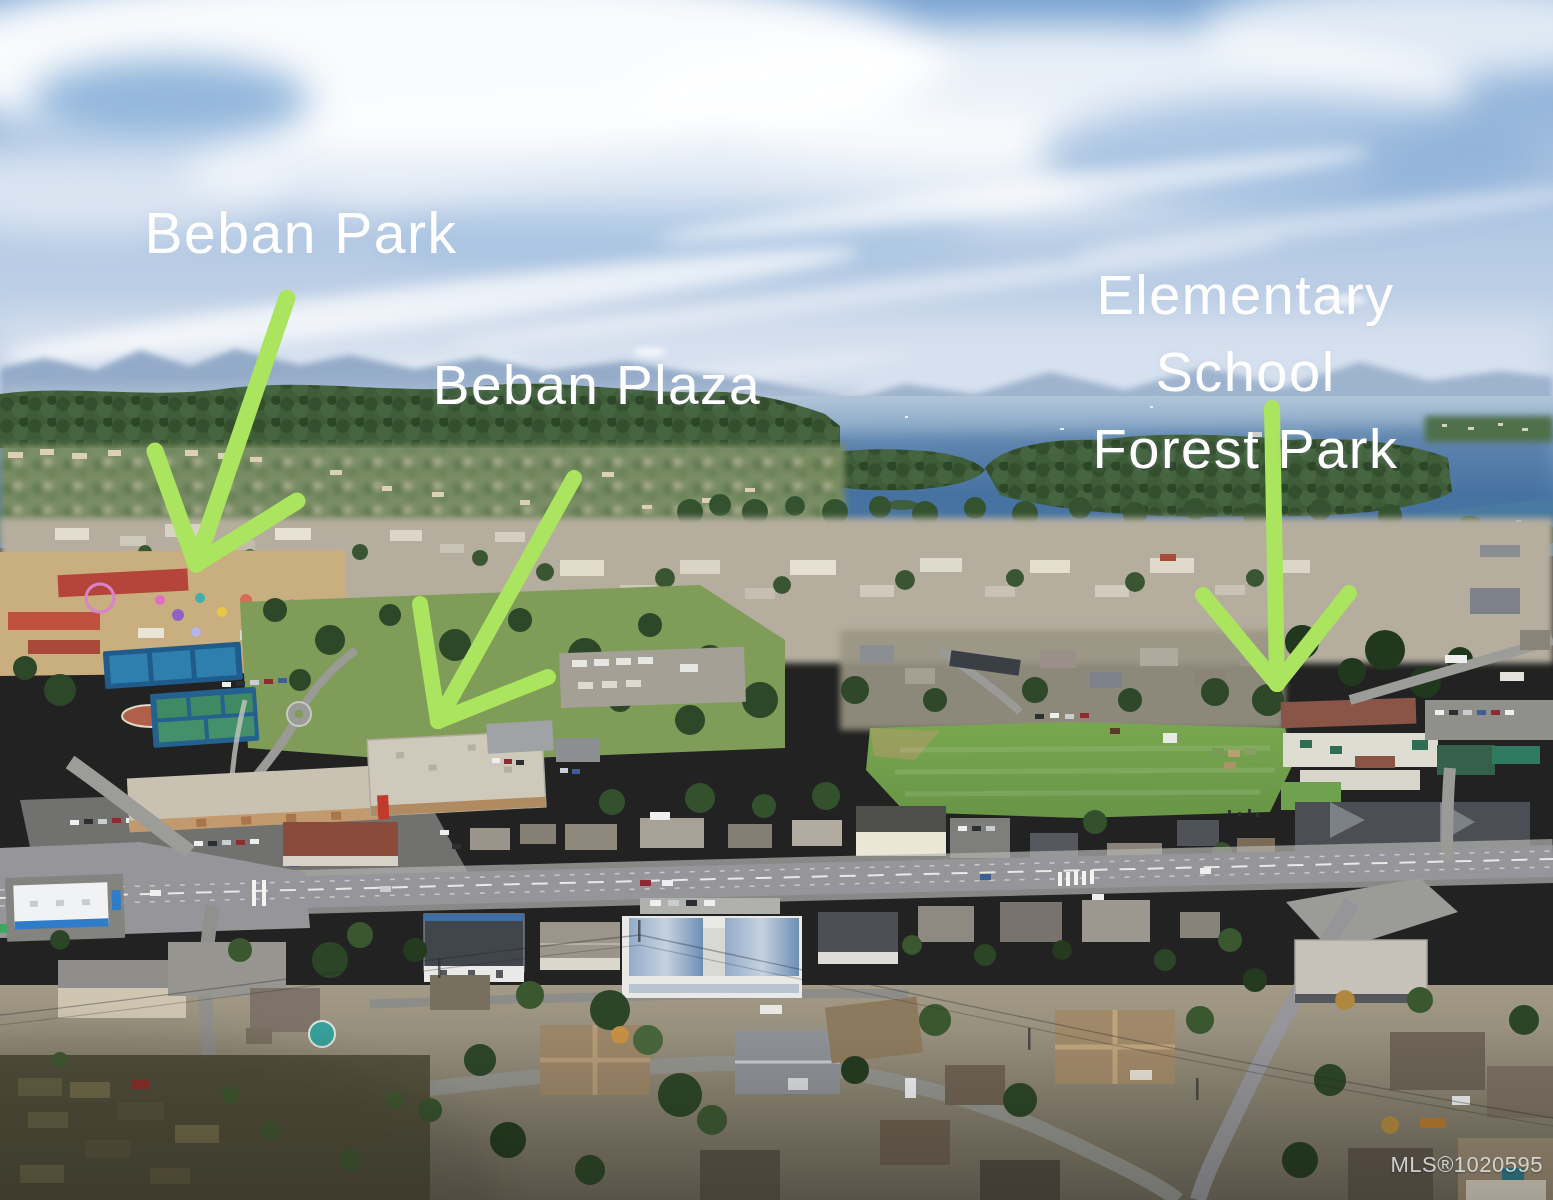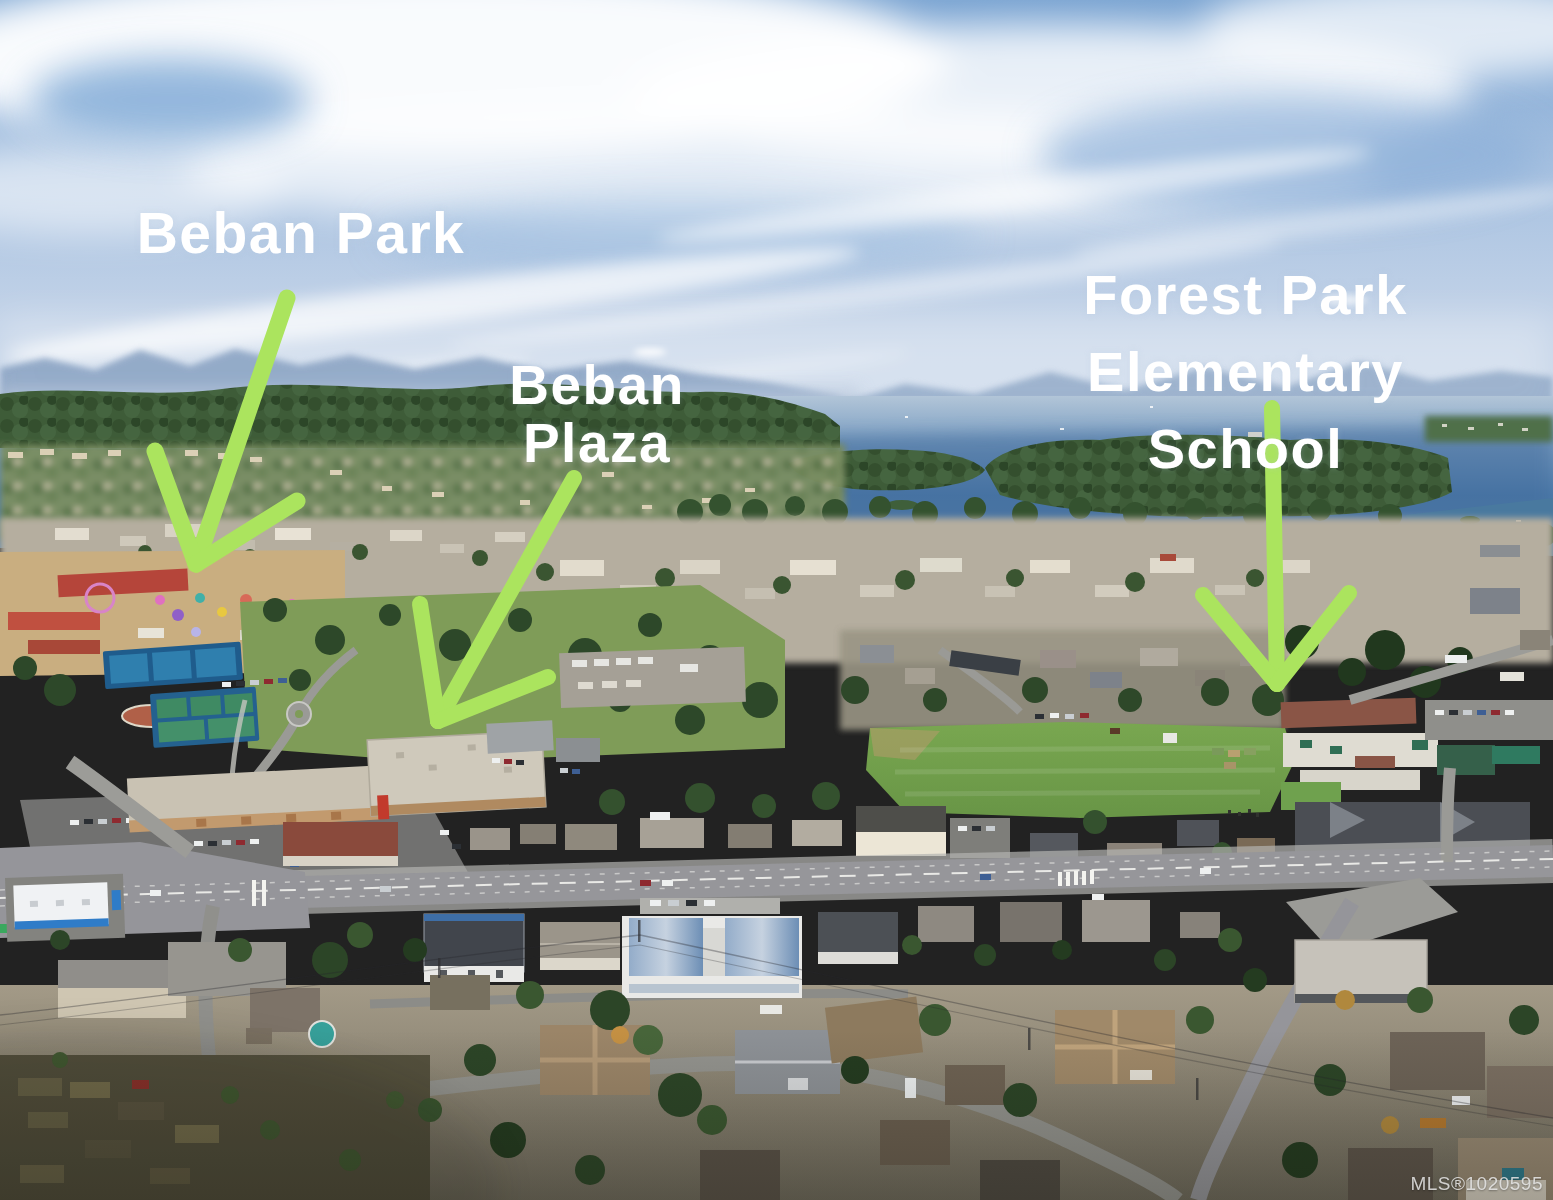--- a/index.html
+++ b/index.html
@@ -3,28 +3,28 @@
 <meta charset="utf-8">
 <style>
   html,body{margin:0;padding:0;background:#222;}
   .stage{
     position:relative;width:1553px;height:1200px;overflow:hidden;
     font-family:"Liberation Sans",sans-serif;
   }
   .stage svg{position:absolute;left:0;top:0;}
   .photo-label{
     position:absolute;color:#fff;text-align:center;letter-spacing:1.5px;
-    font-weight:700;line-height:1.06;user-select:none;
+    font-weight:400;line-height:1.06;user-select:none;
     text-shadow:0 0 6px rgba(180,200,225,.25);
   }
   #lbl-beban-park{left:136px;top:203px;width:330px;font-size:57px;}
   #lbl-beban-plaza{left:427px;top:356px;width:340px;font-size:55px;}
   #lbl-forest-park{left:1003px;top:256px;width:485px;font-size:56px;line-height:77px;}
   .watermark{
-    position:absolute;right:10px;bottom:5px;font-size:19px;letter-spacing:.5px;
+    position:absolute;right:10px;bottom:22px;font-size:22px;letter-spacing:.5px;
     color:rgba(238,238,238,.82);text-shadow:0 1px 2px rgba(0,0,0,.35);text-align:right;
   }
 </style>
 </head>
 <body>
 
 <div class="stage">
 <svg width="1553" height="1200" viewBox="0 0 1553 1200">
   <defs>
     <linearGradient id="gsky" x1="0" y1="0" x2="0" y2="1">
@@ -715,17 +715,17 @@
   <g fill="none" stroke-linecap="round" stroke-width="16" stroke="#abe45e">
     <path d="M1272,408 L1277,684"></path>
     <path d="M1203,595 L1277,684"></path>
     <path d="M1349,593 L1277,684"></path>
   </g>
 </svg>
 
   <div class="photo-label" id="lbl-beban-park">Beban Park</div>
   <div class="photo-label" id="lbl-beban-plaza">Beban Plaza</div>
   <div class="photo-label" id="lbl-forest-park">
+    <div>Elementary School</div>
     <div>Forest Park</div>
-    <div>Elementary School</div>
   </div>
   <div class="watermark">MLS®1020595</div>
 </div>
 
 </body></html>

